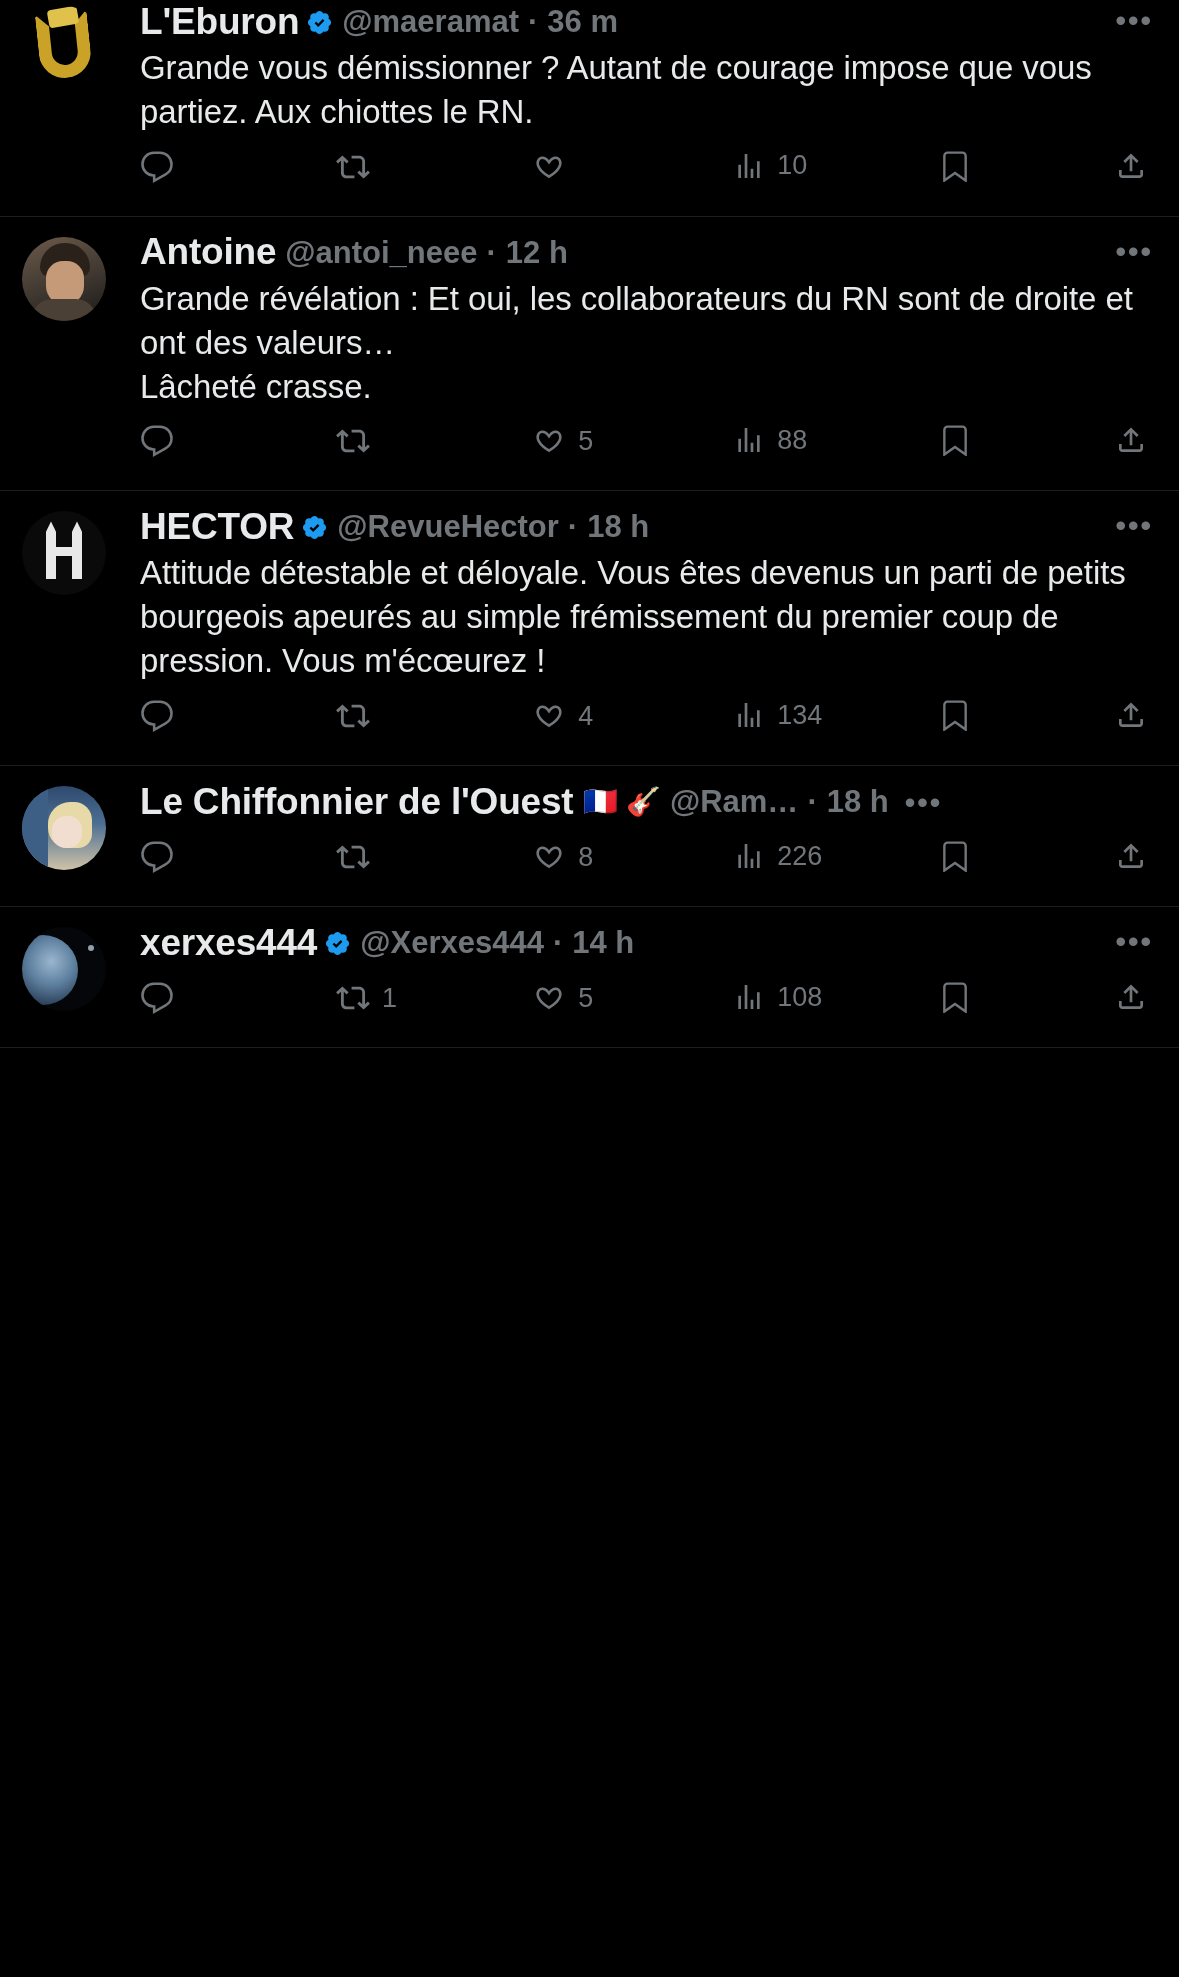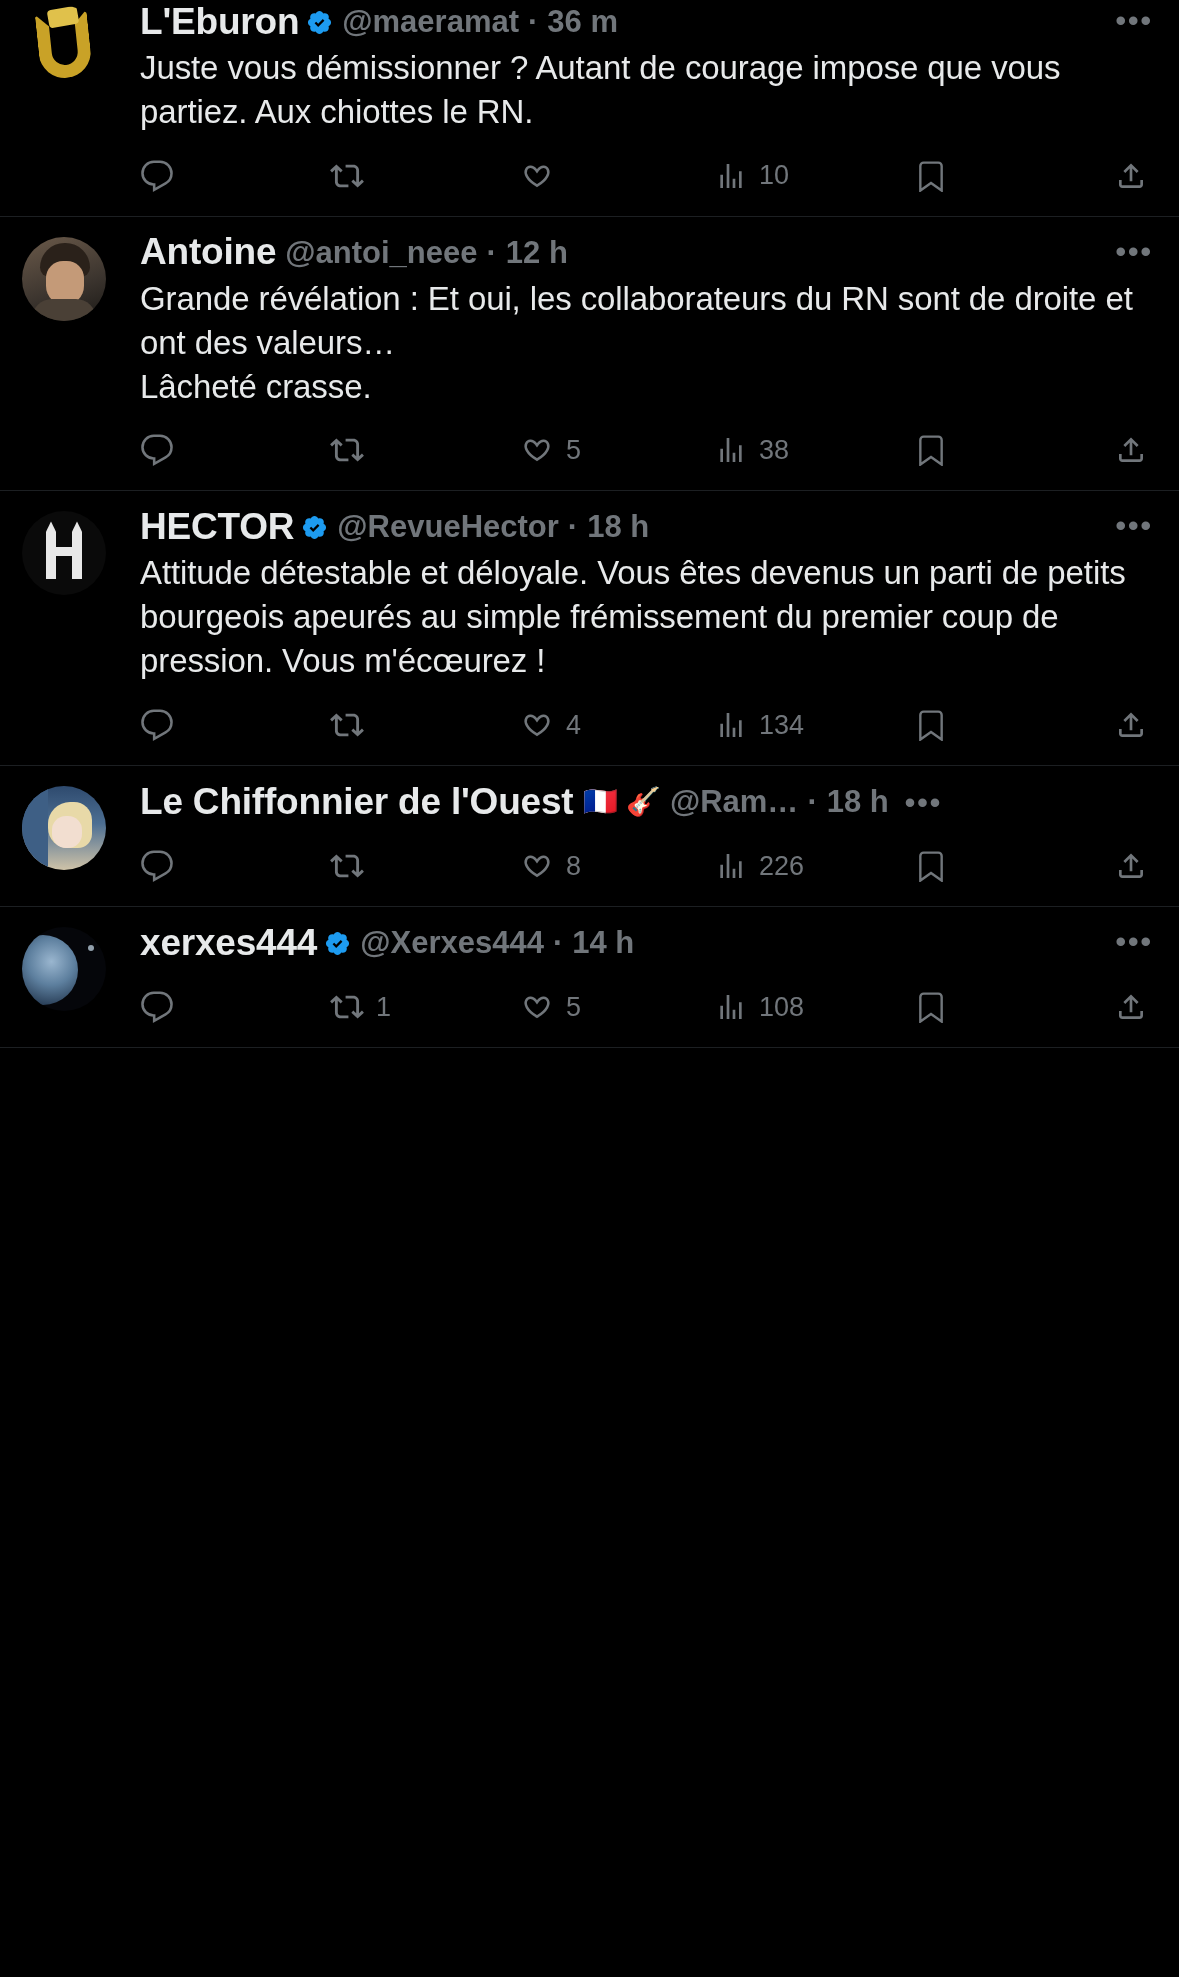--- a/index.html
+++ b/index.html
@@ -94,25 +94,26 @@
     color: #e7e9ea;
     font-size: 33px;
     line-height: 1.33;
     margin-top: 2px;
     white-space: pre-wrap;
     word-wrap: break-word;
     letter-spacing: -0.1px;
   }
   .actions {
     display: flex;
-    align-items: center;
+    align-items: flex-start;
     margin-top: 16px;
     margin-bottom: 8px;
     height: 52px;
     padding-right: 10px;
+    gap: 12px;
   }
   .action {
     display: flex;
     align-items: center;
     color: #71767b;
     font-size: 27px;
   }
   .action svg { display: block; }
   .action .cnt { margin-left: 12px; color: #71767b; font-size: 27px; }
   .a-reply { width: 190px; }
@@ -203,21 +204,21 @@
         <div class="headline">
           <span class="name">L'Eburon</span>
           <span class="verified"><svg viewBox="0 0 24 24" width="27" height="27">
               <path fill="#1d9bf0" d="M22.25 12c0-1.43-.88-2.67-2.19-3.34.46-1.39.2-2.9-.81-3.91s-2.52-1.27-3.91-.81C14.67 2.63 13.43 1.75 12 1.75s-2.67.88-3.34 2.19c-1.39-.46-2.9-.2-3.91.81s-1.27 2.52-.81 3.91C2.63 9.33 1.75 10.57 1.75 12s.88 2.67 2.19 3.34c-.46 1.39-.2 2.9.81 3.91s2.52 1.27 3.91.81c.67 1.31 1.91 2.19 3.34 2.19s2.67-.88 3.34-2.19c1.39.46 2.9.2 3.91-.81s1.27-2.52.81-3.91c1.31-.67 2.19-1.91 2.19-3.34z"></path>
               <path fill="#000" d="M10.84 15.93l-3.2-3.2 1.41-1.42 1.79 1.79 4.11-4.11 1.41 1.41-5.52 5.53z"></path>
             </svg></span>
           <span class="handle">@maeramat</span>
           <span class="dot">·</span>
           <span class="time">36 m</span>
         </div>
-        <div class="body-text">Juste vous démissionner ? Autant de courage impose que vous partiez. Aux chiottes le RN.</div>
+        <div class="body-text">Grande vous démissionner ? Autant de courage impose que vous partiez. Aux chiottes le RN.</div>
         <div class="actions">
           <div class="action a-reply">
             <span>
               <svg viewBox="0 0 24 24" width="34" height="34">
                 <path fill="none" stroke="#71767b" stroke-width="1.8" d="M1.751 10c0-4.42 3.584-8 8.005-8h4.366c4.49 0 8.129 3.64 8.129 8.13 0 2.96-1.607 5.68-4.196 7.11l-8.054 4.46v-3.69h-.067c-4.49.1-8.183-3.51-8.183-8.01z"></path>
               </svg>
             </span>
             <span class="cnt"></span>
           </div>
           <div class="action a-rt">
@@ -304,21 +305,21 @@
               </svg>
             </span>
             <span class="cnt">5</span>
           </div>
           <div class="action a-views">
             <span>
               <svg viewBox="0 0 24 24" width="32" height="32">
                 <path fill="#71767b" d="M8.75 21V3h2v18h-2zM18 21V8.5h2V21h-2zM4 21l.004-10h2L6 21H4zm9.248 0v-7h2v7h-2z"></path>
               </svg>
             </span>
-            <span class="cnt">38</span>
+            <span class="cnt">88</span>
           </div>
           <div class="action a-bm">
             <span>
               <svg viewBox="0 0 24 24" width="32" height="32">
                 <path fill="none" stroke="#71767b" stroke-width="1.8" d="M4 4.5C4 3.12 5.119 2 6.5 2h11C18.881 2 20 3.12 20 4.5v18.44l-8-5.71-8 5.71V4.5z"></path>
               </svg>
             </span>
           </div>
           <div class="grow"></div>
           <div class="action a-share">

